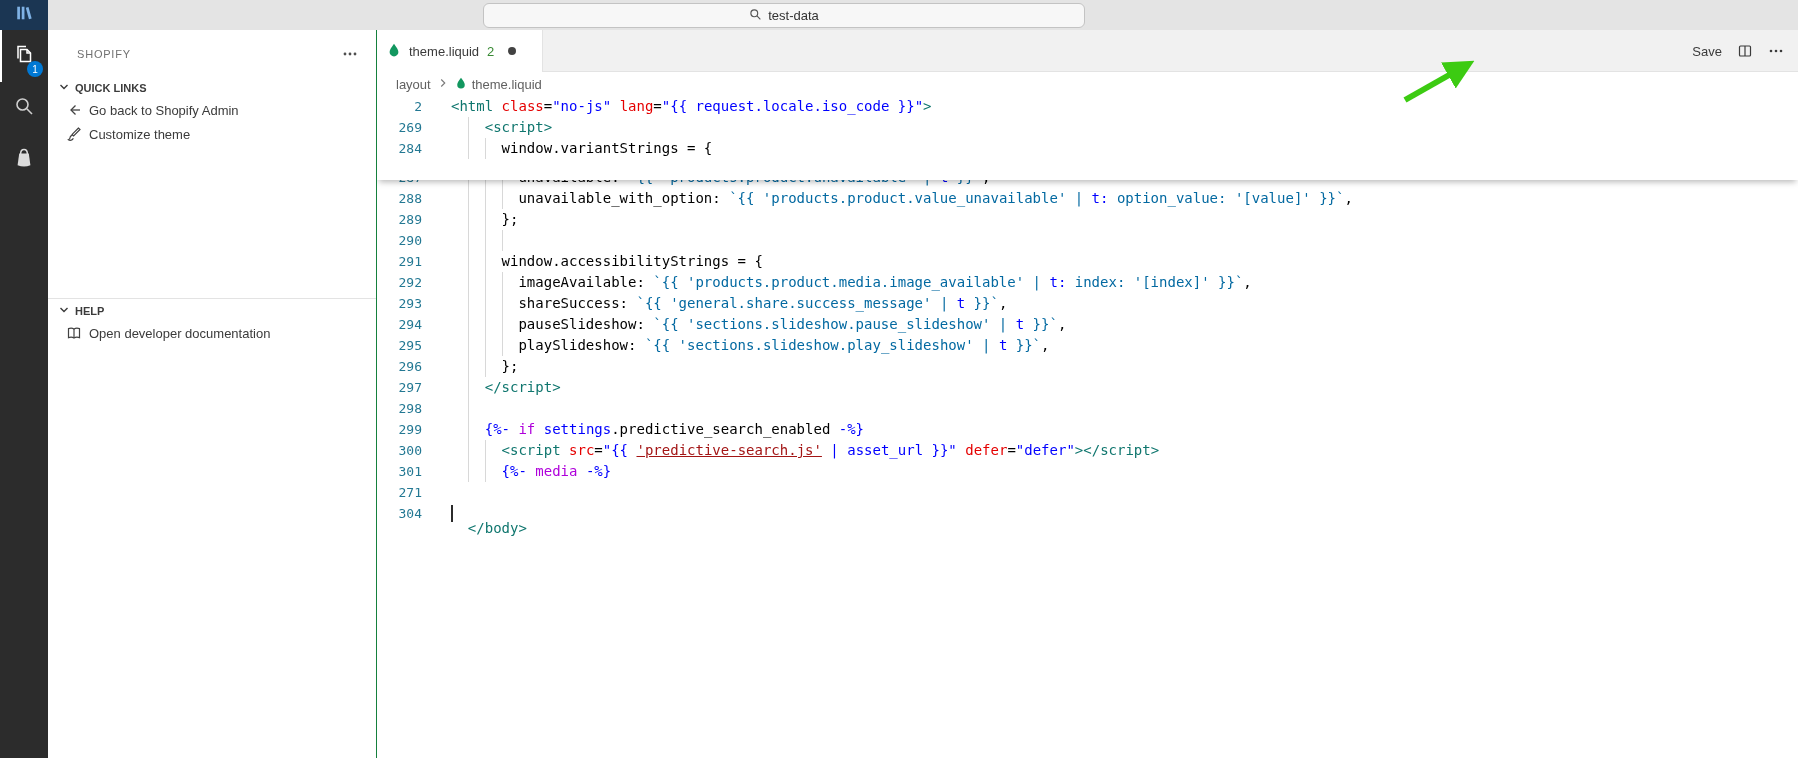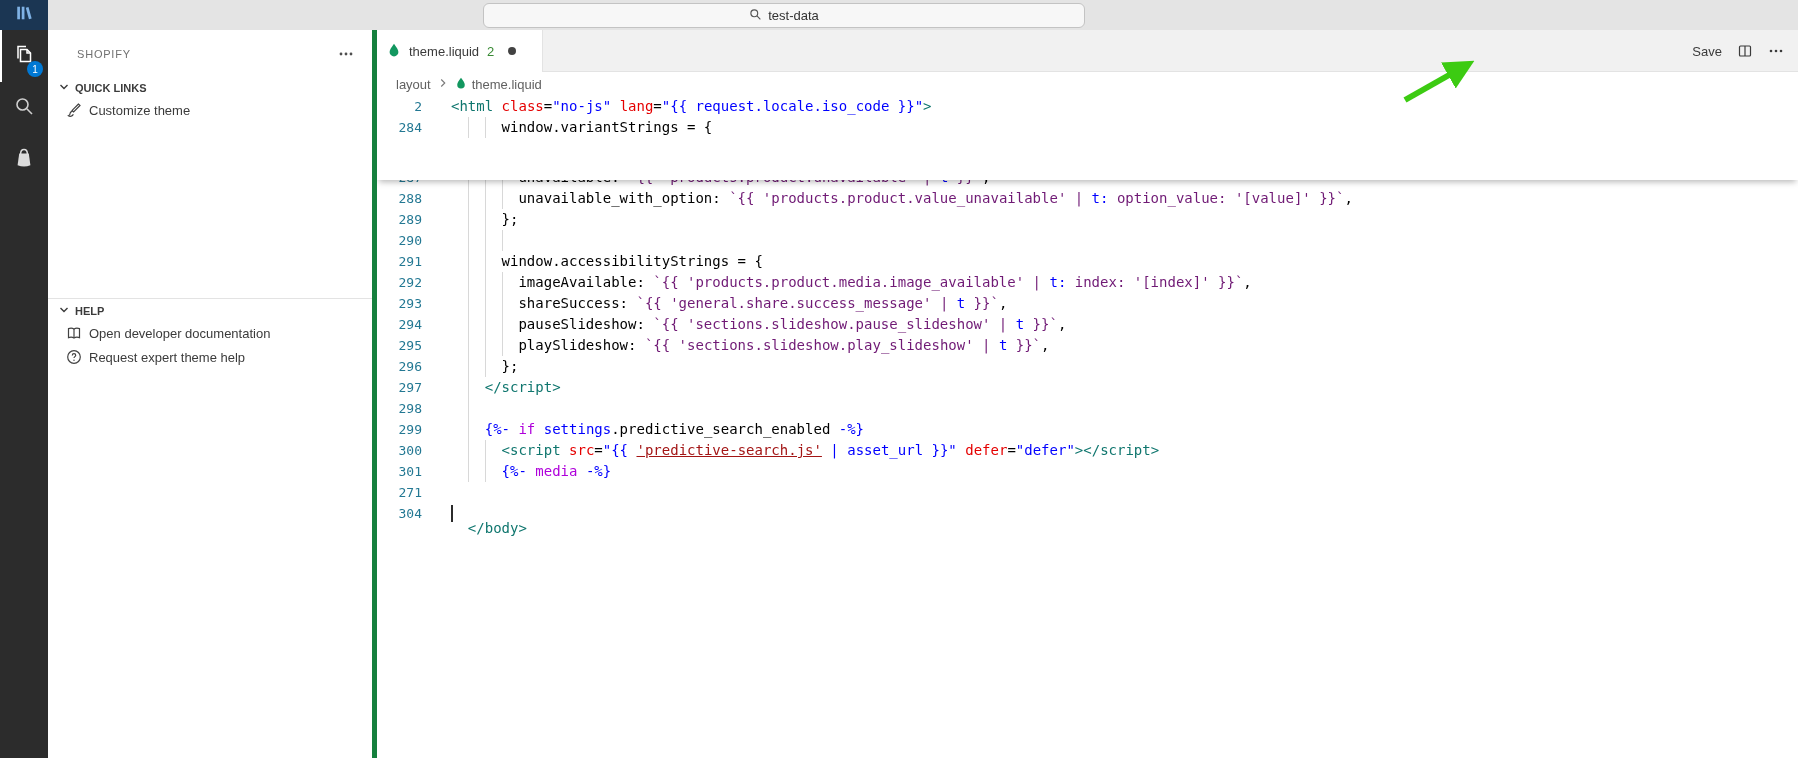--- a/index.html
+++ b/index.html
@@ -13,21 +13,21 @@
               border-radius:6px;display:flex;align-items:center;justify-content:center;gap:6px;font-size:13px;color:#333;}
 
   
   .activitybar{position:absolute;left:0;top:30px;width:48px;bottom:0;background:#2c2c2c;}
   .ab-item{position:relative;width:48px;height:52px;display:flex;align-items:center;justify-content:center;color:#cfcfcf;}
   .ab-item.active{color:#ffffff;box-shadow:inset 2px 0 0 #ffffff;}
   .ab-badge{position:absolute;right:5px;bottom:5px;min-width:16px;height:16px;border-radius:9px;background:#0078d4;color:#fff;
             font-size:10px;display:flex;align-items:center;justify-content:center;padding:0 2px;box-sizing:border-box;}
 
   
-  .sidebar{position:absolute;left:48px;top:30px;width:329px;bottom:0;background:#ffffff;border-right:5px solid #15803d;box-sizing:border-box;}
+  .sidebar{position:absolute;left:48px;top:30px;width:329px;bottom:0;background:#ffffff;border-right:1px solid #15803d;box-sizing:border-box;}
   .sb-title-row{position:relative;height:48px;display:flex;align-items:center;padding-left:29px;}
   .sb-title{font-size:11px;letter-spacing:.8px;color:#707070;}
   .sb-more{position:absolute;right:18px;top:16px;color:#4f4f4f;cursor:pointer;}
   .sb-sec-header{height:20px;display:flex;align-items:center;gap:3px;padding-left:8px;font-size:11px;font-weight:bold;color:#3b3b3b;cursor:pointer;}
   .sb-item{height:24px;display:flex;align-items:center;gap:7px;padding-left:18px;font-size:13px;color:#3b3b3b;cursor:pointer;}
   .sb-item .ic{display:flex;width:16px;justify-content:center;color:#424242;}
   .sb-help{position:absolute;left:0;right:0;top:268px;border-top:1px solid #e3e3e3;padding-top:2px;}
 
   
   .editor{position:absolute;left:377px;top:30px;right:0;bottom:0;background:#fff;}
@@ -51,21 +51,21 @@
   .rows{position:absolute;left:0;top:71px;right:0;z-index:1;}
   .code-row{display:flex;height:21px;line-height:21px;}
   .gutter{width:45px;flex:none;text-align:right;color:#237893;font-size:13px;}
   .code{position:relative;margin-left:29px;white-space:pre;flex:1;color:#000;}
   .guide{position:absolute;top:0;bottom:0;width:1px;background:#d8d8d8;}
   .cursor{position:absolute;left:0;top:2px;width:2px;height:17px;background:#2b2b2b;}
 
   .tk-g{color:#0f766e}
   .tk-a{color:#e50000}
   .tk-s{color:#0000ff}
-  .tk-ls{color:#701a75}
+  .tk-ls{color:#0369a1}
   .tk-k{color:#0000ff}
   .tk-kp{color:#af00db}
   .tk-p{color:#000000}
   .tk-lk{color:#a31515;text-decoration:underline}
 
   
   .annot-arrow{position:absolute;left:1393px;top:50px;z-index:20;pointer-events:none;}
 </style>
 </head>
 <body>
@@ -139,20 +139,29 @@
     <div class="sb-sec-header">
       <span>
         <svg width="16" height="16" viewBox="0 0 16 16" fill="none" stroke="#3b3b3b" stroke-width="1.4">
           <path d="M4.5 6 L8 9.5 L11.5 6"></path>
         </svg>
       </span>
       <span>QUICK LINKS</span>
     </div>
     <div class="sb-item">
       <span class="ic">
+        <svg width="16" height="16" viewBox="0 0 16 16" fill="none" stroke="currentColor" stroke-width="1.3">
+          <path d="M9.5 3.5 L5 8 L9.5 12.5"></path>
+            <line x1="5" y1="8" x2="14" y2="8"></line>
+        </svg>
+      </span>
+      <span>Go back to Shopify Admin</span>
+    </div>
+    <div class="sb-item">
+      <span class="ic">
         <svg width="16" height="16" viewBox="0 0 16 16" fill="none" stroke="currentColor" stroke-width="1.2">
           <path d="M13.8 2.2 L7.4 8.6 L8.9 10.1 L15.3 3.7 Z" transform="translate(-1.3 -0.2)"></path>
           <path d="M6.6 9.4 C5.2 9.3 4.1 10.2 4.1 11.6 C4.1 12.8 3.4 13.3 2.4 13.7 C4 14.8 6.6 14.3 7.3 12.3"></path>
         </svg>
       </span>
       <span>Customize theme</span>
     </div>
 
     <div class="sb-help">
       <div class="sb-sec-header">
@@ -164,30 +173,20 @@
         <span>HELP</span>
       </div>
       <div class="sb-item">
         <span class="ic">
           <svg width="16" height="16" viewBox="0 0 16 16" fill="none" stroke="currentColor" stroke-width="1.2">
             <path d="M8 4 C6.5 3 4 3 2.5 3.6 V12.6 C4 12 6.5 12 8 13 C9.5 12 12 12 13.5 12.6 V3.6 C12 3 9.5 3 8 4 Z"></path>
             <line x1="8" y1="4" x2="8" y2="13"></line>
           </svg>
         </span>
         <span>Open developer documentation</span>
-      </div>
-      <div class="sb-item">
-        <span class="ic">
-          <svg width="16" height="16" viewBox="0 0 16 16" fill="none" stroke="currentColor" stroke-width="1.2">
-            <circle cx="8" cy="8" r="6.3"></circle>
-            <path d="M6.3 6.4 C6.3 5.2 7 4.6 8 4.6 C9 4.6 9.7 5.2 9.7 6.2 C9.7 7.6 8 7.6 8 9"></path>
-            <circle cx="8" cy="11.2" r="0.7" fill="currentColor" stroke="none"></circle>
-          </svg>
-        </span>
-        <span>Request expert theme help</span>
       </div>
     </div>
   </div>
 
   <div class="editor">
     <div class="tabbar">
       <div class="tab">
         <span>
           <svg width="14" height="14" viewBox="0 0 14 14">
             <path d="M7 0.8 C9.4 4.2 11.4 6.6 11.4 9 A4.4 4.4 0 0 1 2.6 9 C2.6 6.6 4.6 4.2 7 0.8 Z" fill="#12975f"></path>
@@ -300,20 +299,24 @@
             <div class="gutter">304</div>
             <div class="code" style="padding-left: 0px;"><span class="cursor"></span></div>
           </div>
         </div>
       <div class="sticky" id="sticky-rows">
           <div class="code-row">
             <div class="gutter">2</div>
             <div class="code" style="padding-left: 0px;"><span class="tk-g">&lt;html</span><span class="tk-p"> </span><span class="tk-a">class</span><span class="tk-p">=</span><span class="tk-s">"no-js"</span><span class="tk-p"> </span><span class="tk-a">lang</span><span class="tk-p">=</span><span class="tk-s">"{{ request.locale.iso_code }}"</span><span class="tk-g">&gt;</span></div>
           </div>
           <div class="code-row">
+            <div class="gutter">269</div>
+            <div class="code" style="padding-left: 33.72px;"><span class="guide" style="left: 16.86px;"></span><span class="tk-g">&lt;script&gt;</span></div>
+          </div>
+          <div class="code-row">
             <div class="gutter">284</div>
             <div class="code" style="padding-left: 50.58px;"><span class="guide" style="left: 16.86px;"></span><span class="guide" style="left: 33.72px;"></span><span class="tk-p">window.variantStrings = {</span></div>
           </div>
         </div>
     </div>
   </div>
 
   <svg class="annot-arrow" width="100" height="58" viewBox="0 0 100 58">
     <defs>
       <marker id="ah" markerWidth="5" markerHeight="5" refX="3.2" refY="2.5" orient="auto">

